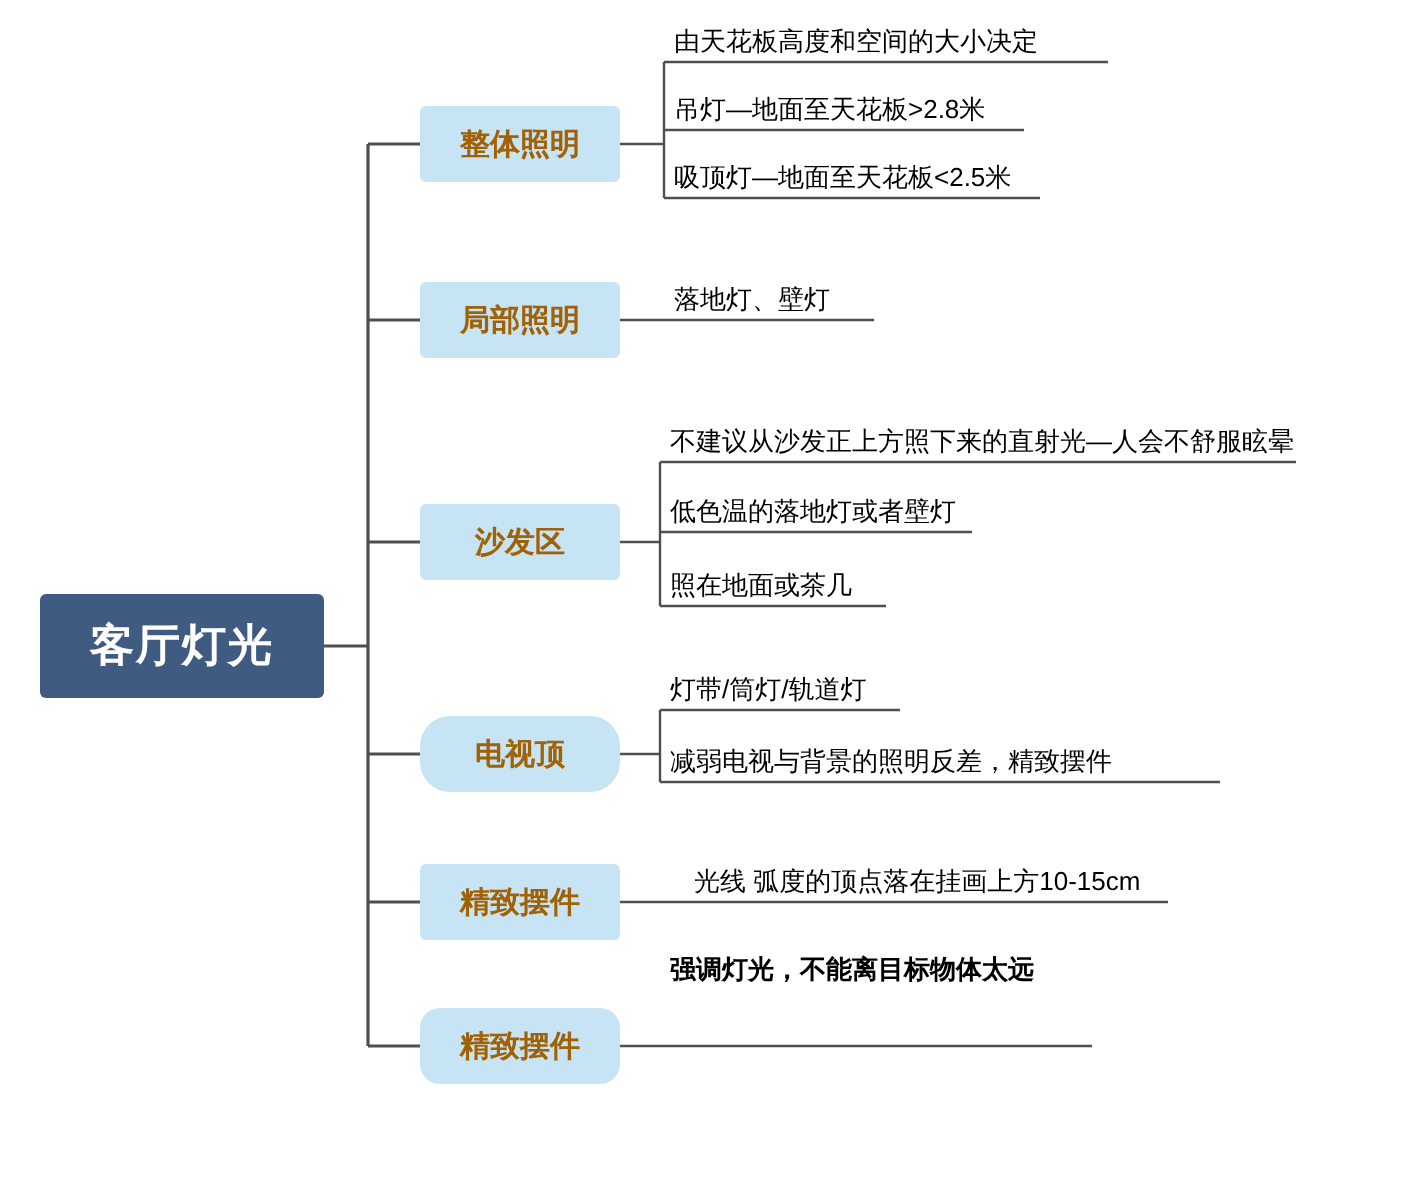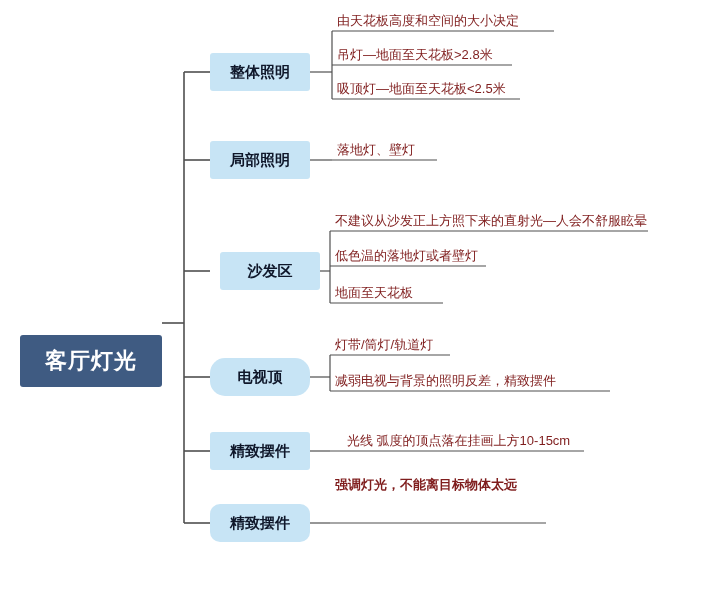--- a/index.html
+++ b/index.html
@@ -37,38 +37,37 @@
     height: 52px;
     background: #3f5b82;
     color: #ffffff;
     font-size: 22px;
     font-weight: bold;
     letter-spacing: 1px;
     display: flex;
     align-items: center;
     justify-content: center;
     border-radius: 3px;
-    margin-top: 38px;
   }
   .branch-node {
     width: 100px;
     height: 38px;
     background: #c7e4f5;
-    color: #0f172a;
+    color: #a16207;
     font-size: 15px;
     font-weight: bold;
     display: flex;
     align-items: center;
     justify-content: center;
     border-radius: 3px;
   }
   .leaf-node {
     position: absolute;
     font-size: 13px;
-    color: #7f1d1d;
+    color: #000000;
     white-space: nowrap;
     padding-bottom: 14px;
   }
 </style>
 </head>
 <body>
 
 <div id="canvas">
 
   <svg class="lines" xmlns="http://www.w3.org/2000/svg">
@@ -113,42 +112,42 @@
   <div class="node root-node">
     <span>客厅灯光</span>
   </div>
 
   <div class="node branch-node" style="left:210px; top:53px;">
     <span>整体照明</span>
   </div>
   <div class="node branch-node" style="left:210px; top:141px;">
     <span>局部照明</span>
   </div>
-  <div class="node branch-node" style="left:220px; top:252px;">
+  <div class="node branch-node" style="left:210px; top:252px;">
     <span>沙发区</span>
   </div>
   <div class="node branch-node" style="left:210px; top:358px;border-radius:15px;">
     <span>电视顶</span>
   </div>
   <div class="node branch-node" style="left:210px; top:432px;">
     <span>精致摆件</span>
   </div>
   <div class="node branch-node" style="left:210px; top:504px;border-radius:10px;">
     <span>精致摆件</span>
   </div>
 
   <div class="leaf-node" style="left:337px; top:12px;">由天花板高度和空间的大小决定</div>
   <div class="leaf-node" style="left:337px; top:46px;">吊灯—地面至天花板&gt;2.8米</div>
   <div class="leaf-node" style="left:337px; top:80px;">吸顶灯—地面至天花板&lt;2.5米</div>
 
   <div class="leaf-node" style="left:337px; top:141px;text-align:right;">落地灯、壁灯</div>
 
   <div class="leaf-node" style="left:335px; top:212px;">不建议从沙发正上方照下来的直射光—人会不舒服眩晕</div>
   <div class="leaf-node" style="left:335px; top:247px;">低色温的落地灯或者壁灯</div>
-  <div class="leaf-node" style="left:335px; top:284px;">地面至天花板</div>
+  <div class="leaf-node" style="left:335px; top:284px;">照在地面或茶几</div>
 
   <div class="leaf-node" style="left:335px; top:336px;">灯带/筒灯/轨道灯</div>
   <div class="leaf-node" style="left:335px; top:372px;">减弱电视与背景的照明反差，精致摆件</div>
 
   <div class="leaf-node" style="left:335px; top:432px;margin-left:12px;">光线 弧度的顶点落在挂画上方10-15cm</div>
 
   <div class="leaf-node" style="left:335px; top:476px;font-weight:bold;">强调灯光，不能离目标物体太远</div>
 
 </div>
 

